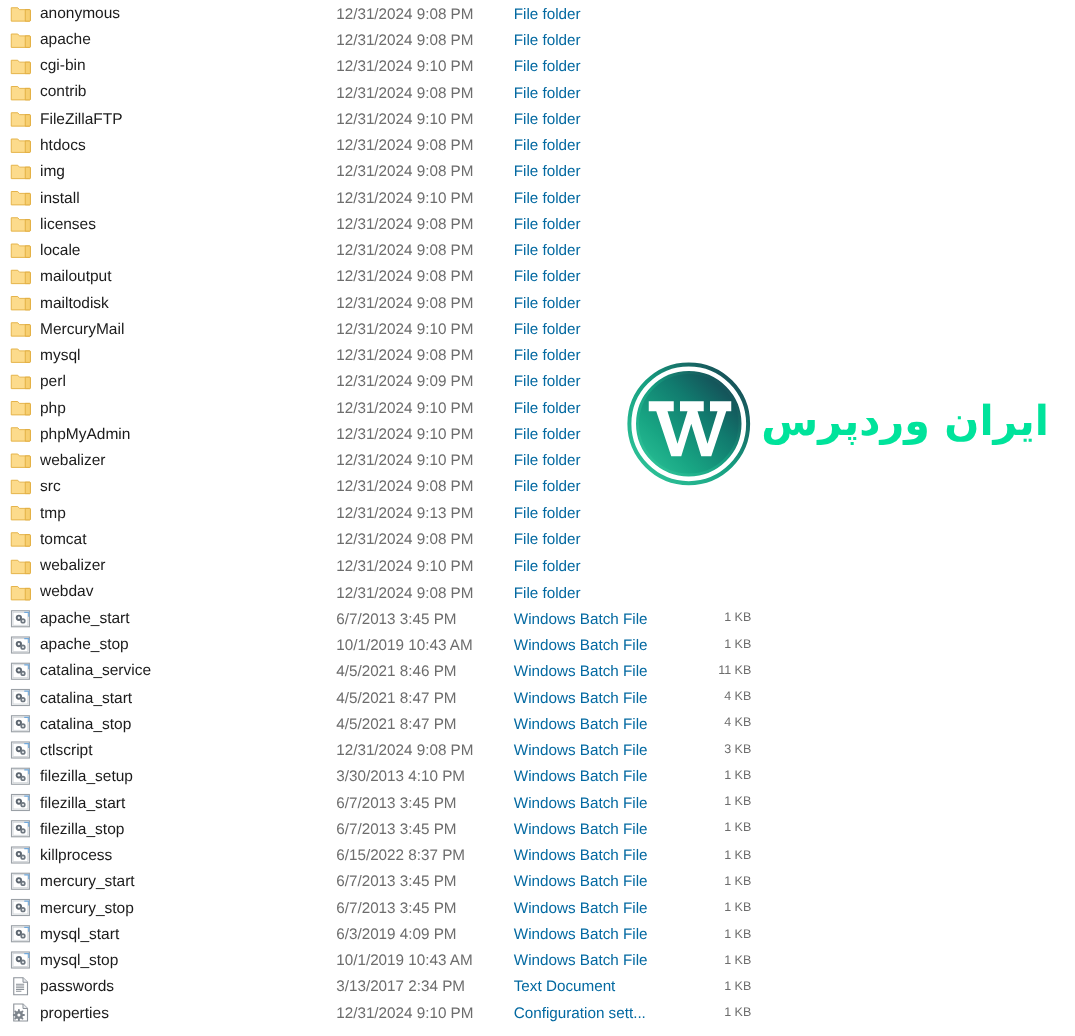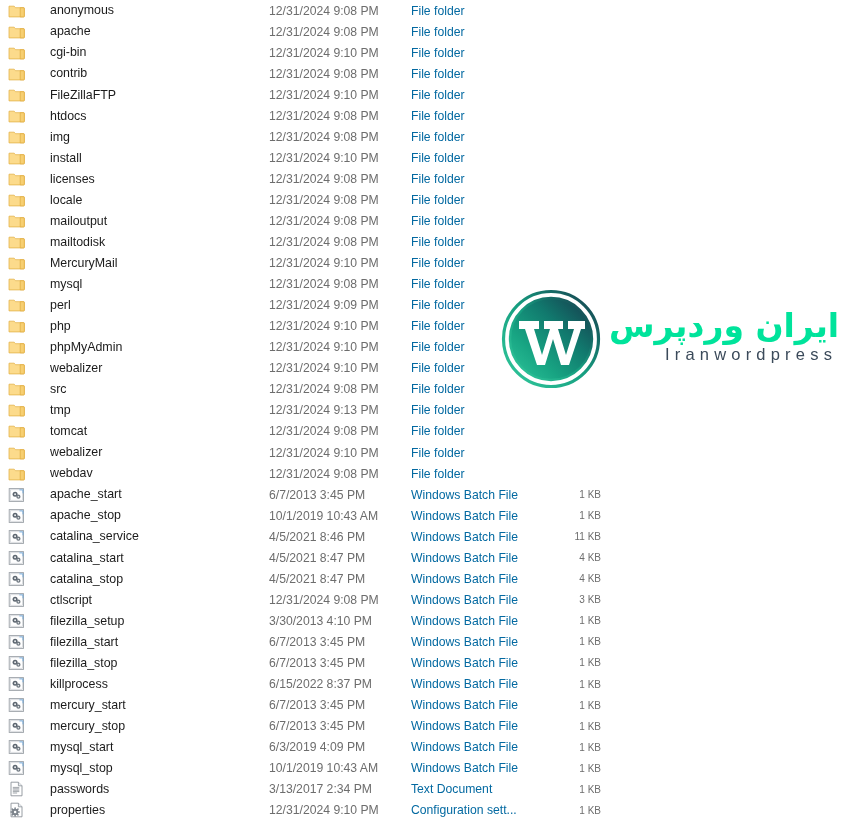--- a/index.html
+++ b/index.html
@@ -40,21 +40,21 @@
     background: #ffffff;
   }
 
   .cell-name {
     position: absolute;
     left: 8px;
     top: 0;
     height: 21.05px;
     display: flex;
     align-items: center;
-    gap: 25px;
+    gap: 7px;
   }
   .name-text {
     font-size: 12.4px;
     color: #1b1b1b;
     white-space: nowrap;
     line-height: 1;
   }
 
   .cell-date {
     position: absolute;
@@ -732,15 +732,14 @@
                    L86 42 H82 L70 78 H62 L54 52 L46 78 H38 L26 42 H20 Z" fill="black"></path>
         </mask>
       </defs>
       <circle cx="52" cy="52" r="47.5" fill="none" stroke="url(#wpr)" stroke-width="3.2"></circle>
       <circle cx="52" cy="52" r="41" fill="url(#wpg)" mask="url(#wmask)"></circle>
       <circle cx="52" cy="52" r="41" fill="none" stroke="url(#wpr)" stroke-width="2.4"></circle>
     </svg>
   </div>
   <div id="wordmark">
     <div id="wordmark-fa">ایران وردپرس</div>
-    <div id="wordmark-en">Iranwordpress</div>
   </div>
 </div>
 
 </body></html>

